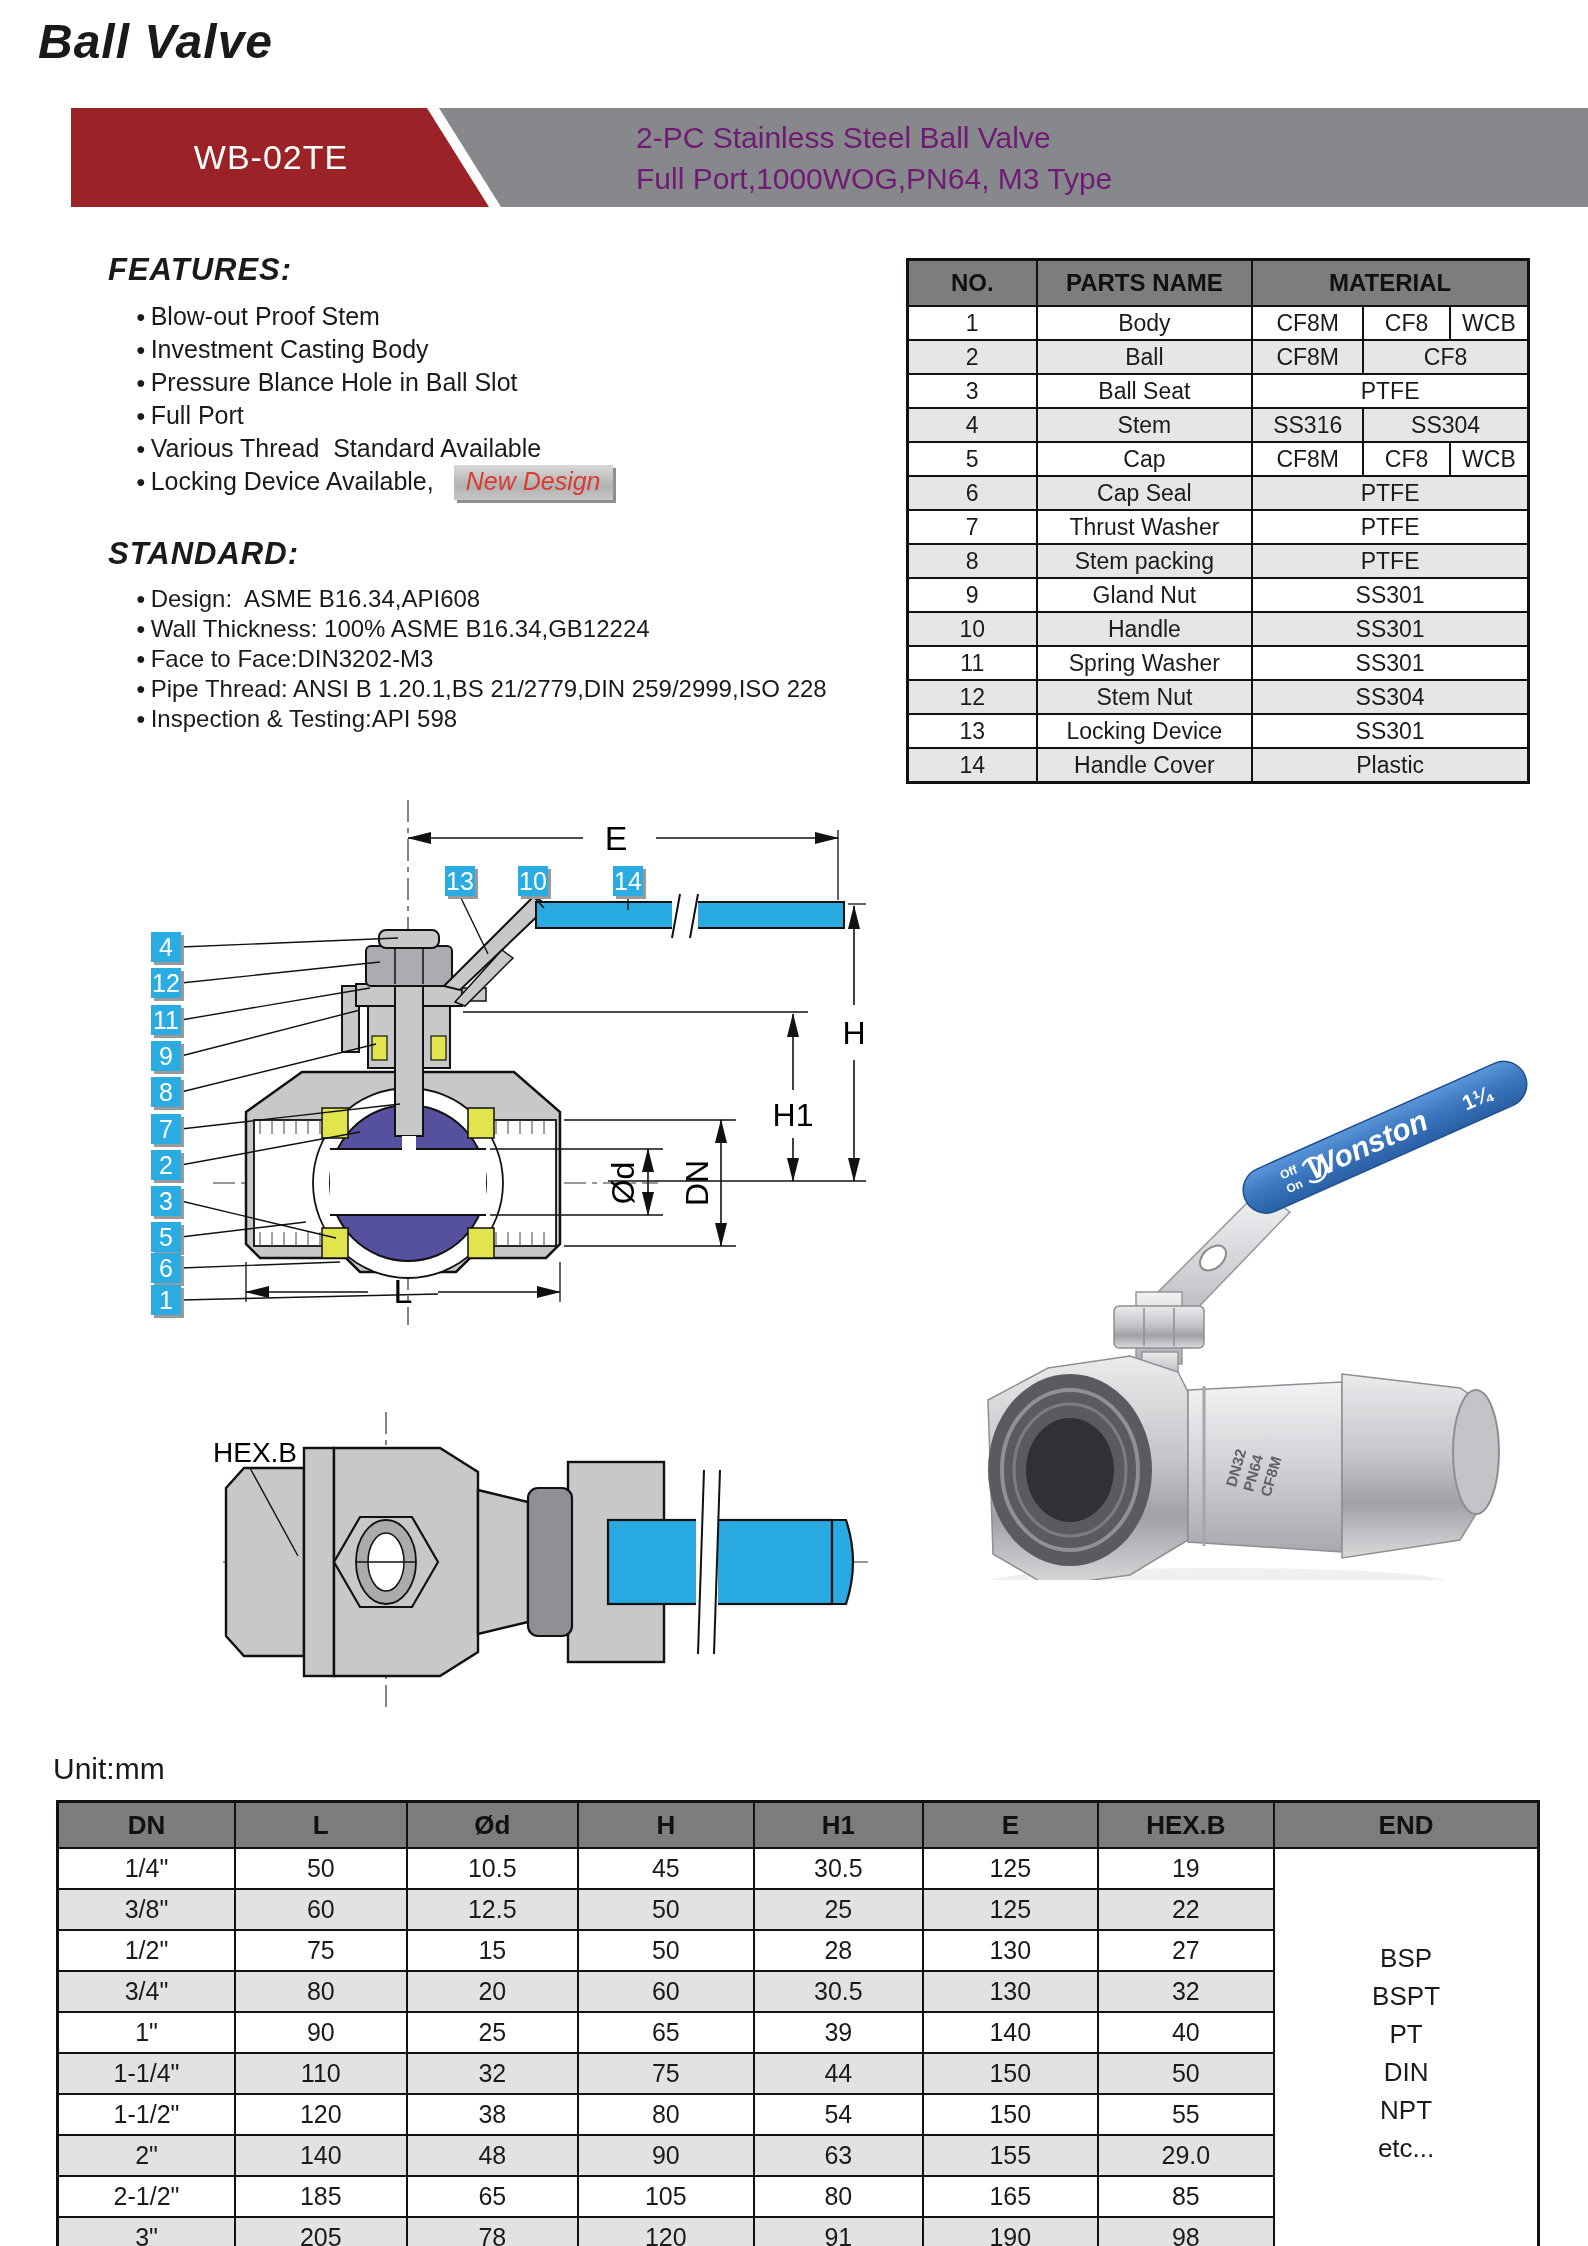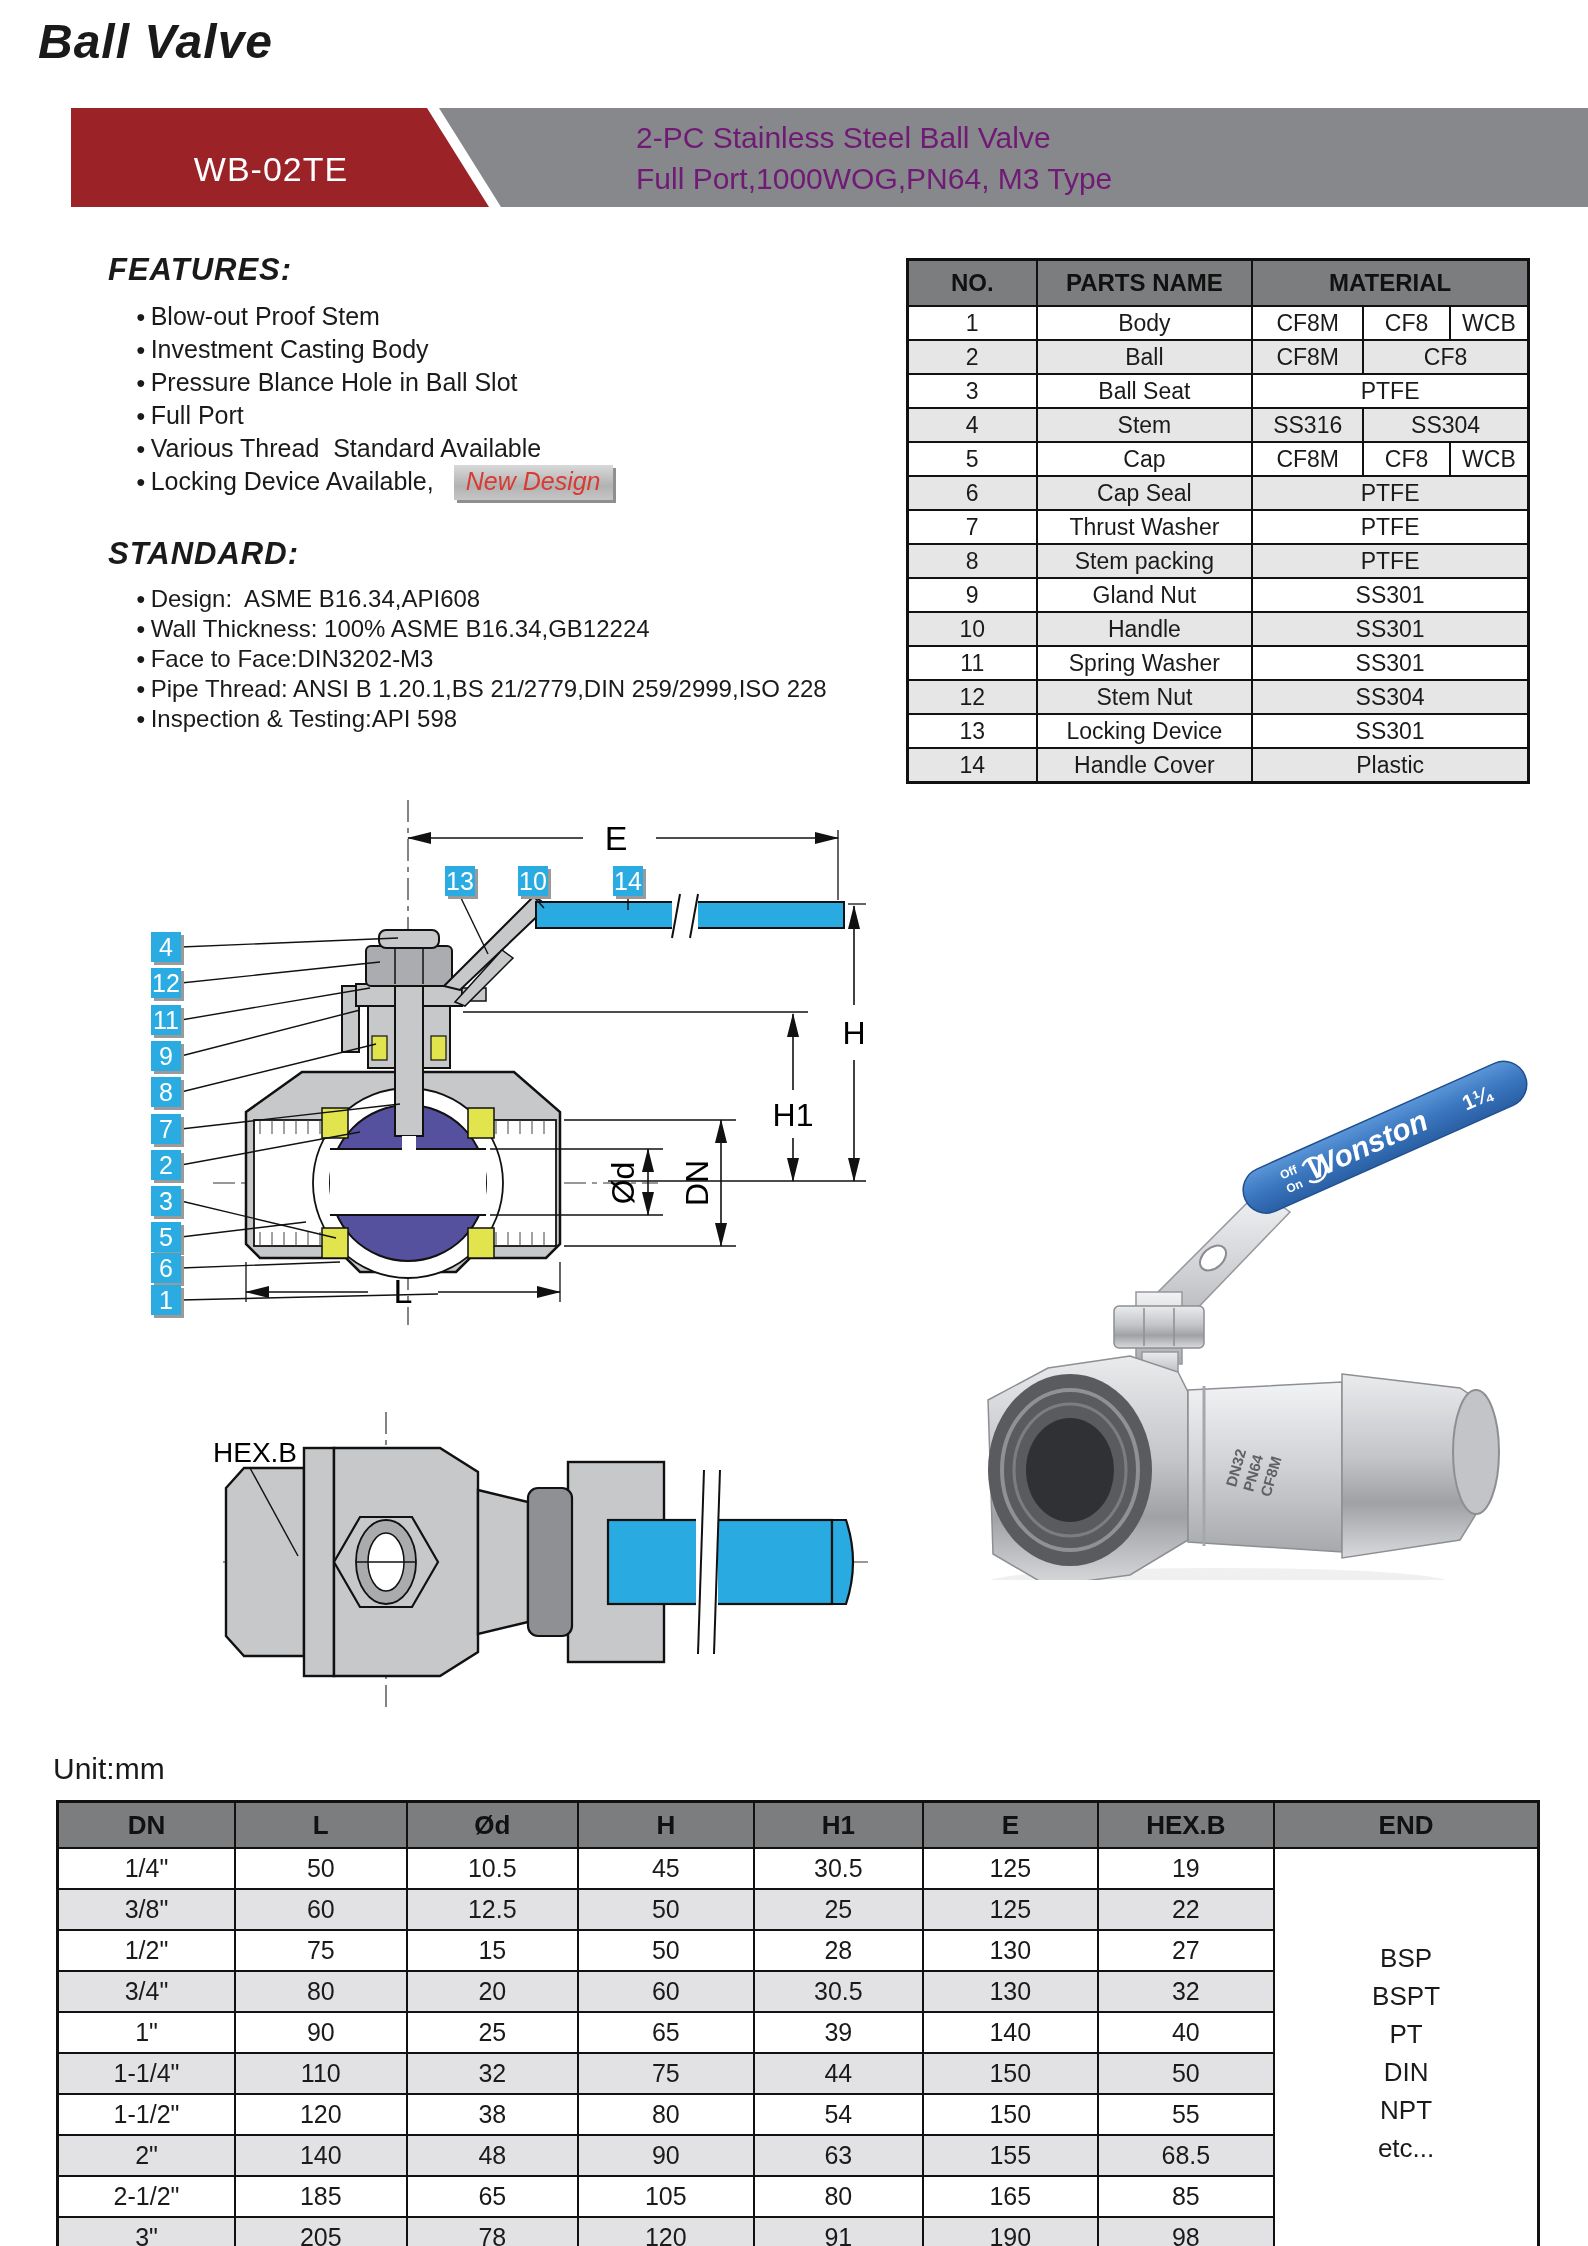--- a/index.html
+++ b/index.html
@@ -9,21 +9,21 @@
 
   
   .title{left:30px;top:14px;font-size:48px;font-weight:bold;font-style:italic;letter-spacing:1px;}
 
   
   .banner{left:63px;top:108px;width:1520px;height:99px;}
   .banner-gray{position:absolute;inset:0;background:#87888c;
                clip-path:polygon(368px 0,100% 0,100% 100%,430px 100%);}
   .banner-red{position:absolute;inset:0;background:#9b2227;
               clip-path:polygon(0 0,356px 0,418px 100%,0 100%);}
-  .banner-model{position:absolute;left:40px;top:12px;width:320px;height:99px;
+  .banner-model{position:absolute;left:40px;top:0;width:320px;height:99px;
                 display:flex;align-items:center;justify-content:center;
                 color:#fff;font-size:34px;letter-spacing:1px;}
   .banner-desc{position:absolute;left:565px;top:9px;color:#701a75;font-size:30px;line-height:41px;}
 
   
   .sec-heading{font-size:31px;font-weight:bold;font-style:italic;letter-spacing:1px;}
   .features-head{left:100px;top:252px;}
   .standard-head{left:100px;top:536px;}
   ul.blist{list-style:none;margin:0;padding:0;}
   ul.blist li::before{content:"●";font-size:16px;margin-right:5px;vertical-align:3px;}
@@ -517,21 +517,21 @@
           <td>150</td>
           <td>55</td>
         </tr>
         <tr class="alt">
           <td>2"</td>
           <td>140</td>
           <td>48</td>
           <td>90</td>
           <td>63</td>
           <td>155</td>
-          <td>68.5</td>
+          <td>29.0</td>
         </tr>
         <tr>
           <td>2-1/2"</td>
           <td>185</td>
           <td>65</td>
           <td>105</td>
           <td>80</td>
           <td>165</td>
           <td>85</td>
         </tr>

